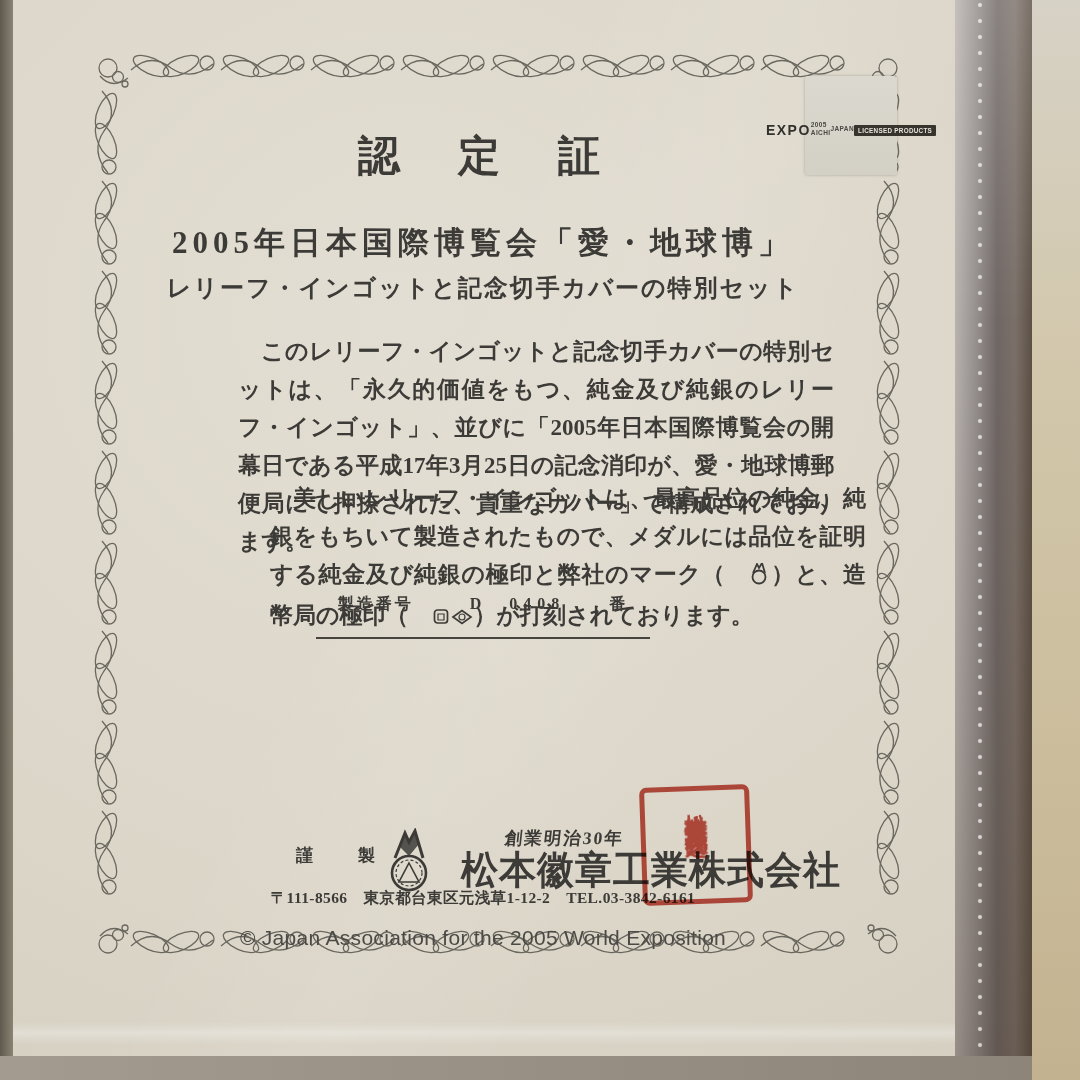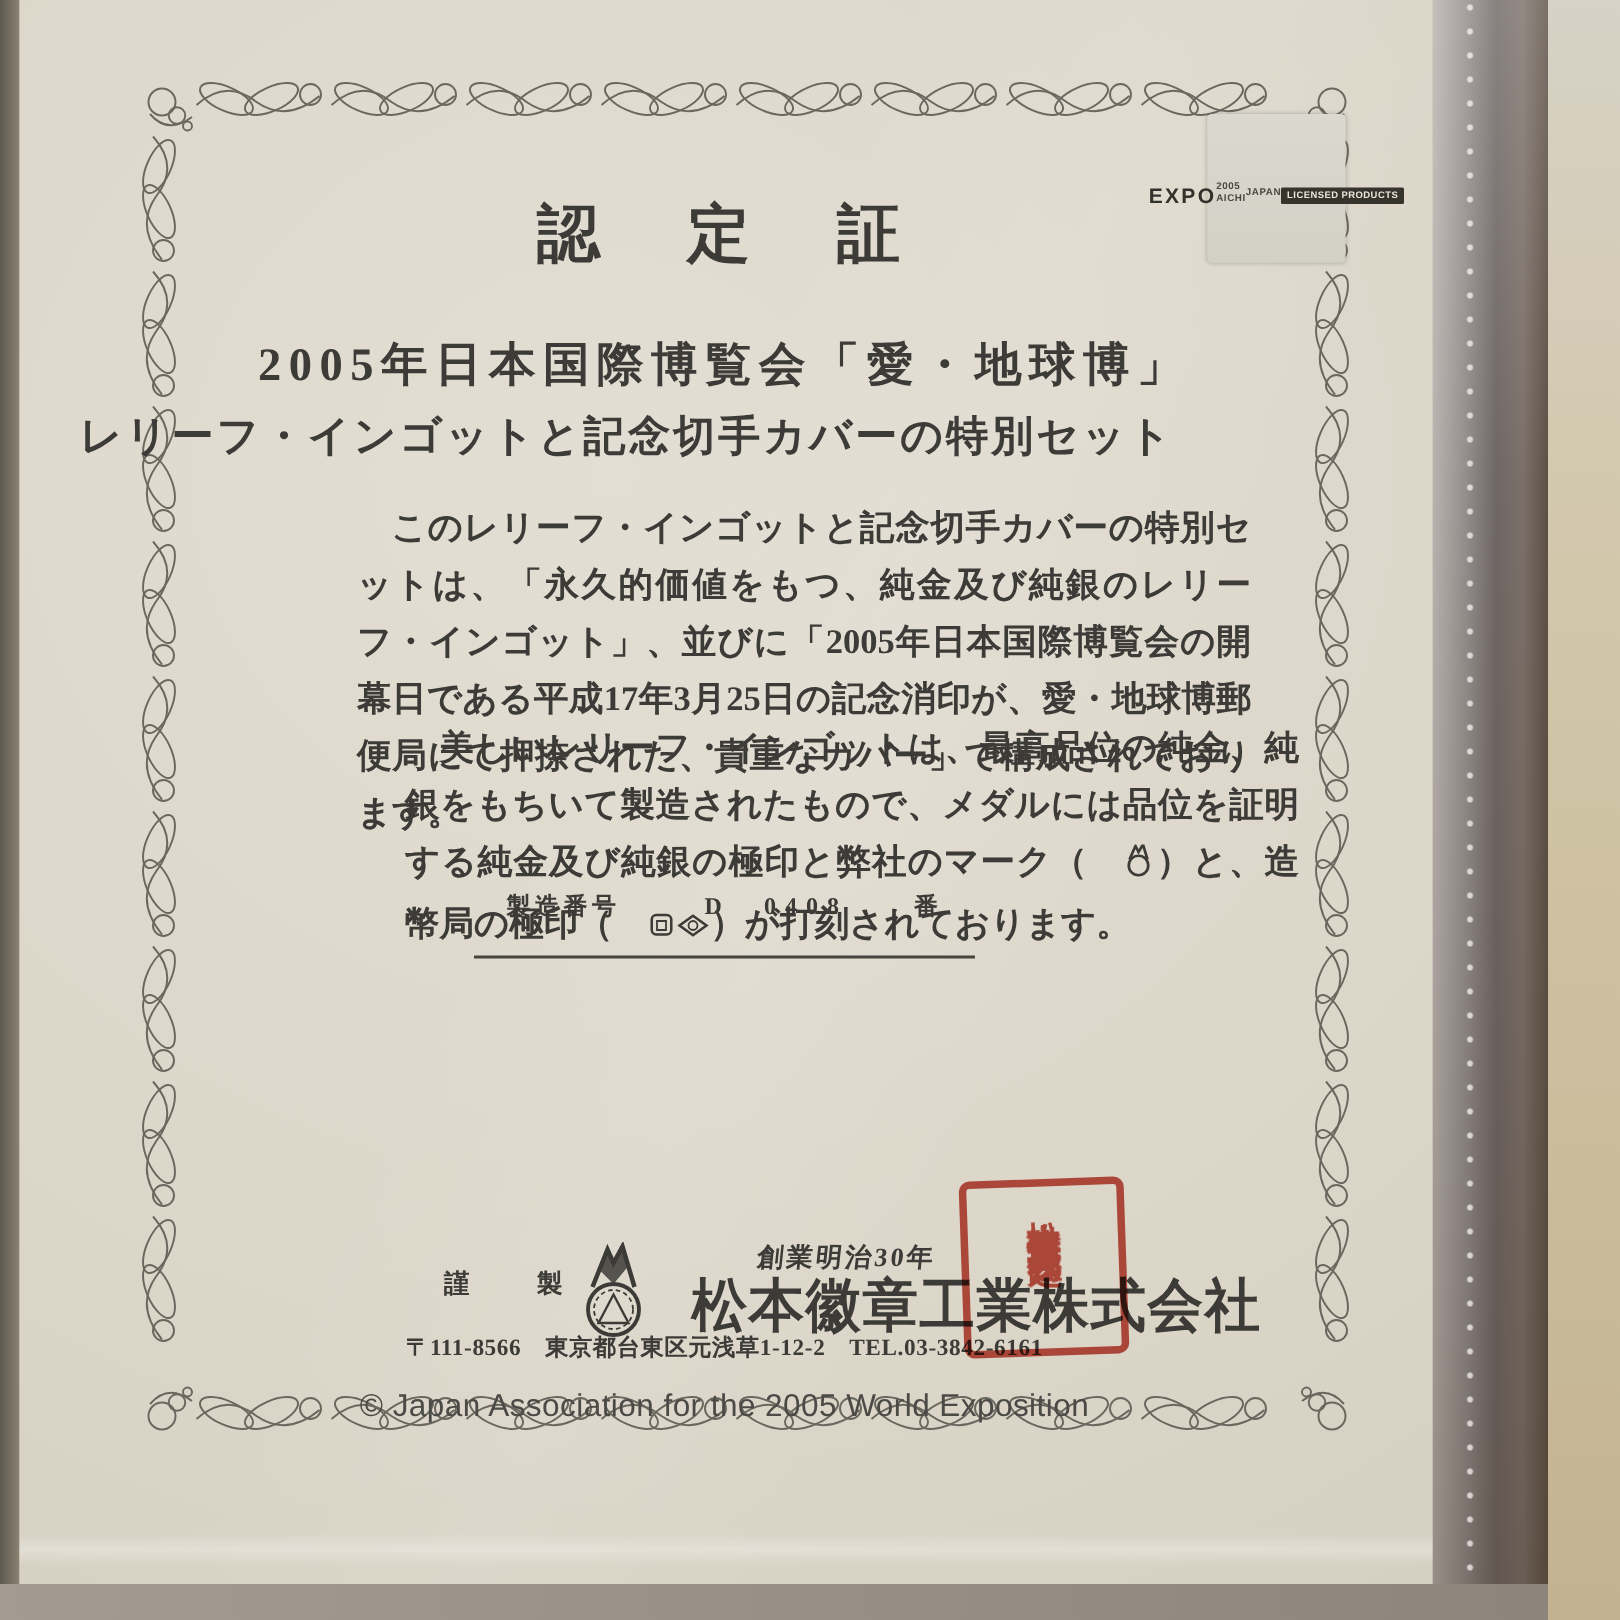--- a/index.html
+++ b/index.html
@@ -43,22 +43,22 @@
   .expo-word{font-family:"Liberation Sans",sans-serif;font-weight:800;font-size:14px;
         letter-spacing:1.5px;color:#33312c;line-height:14px;margin-top:2px;}
   .expo-sub{font-family:"Liberation Sans",sans-serif;font-weight:700;font-size:6.5px;
         color:#4a4842;line-height:8px;letter-spacing:.4px;}
   .expo-badge{font-family:"Liberation Sans",sans-serif;font-weight:700;font-size:6.3px;
         letter-spacing:.3px;color:#e9e6dd;background:#37342e;padding:2px 4px;border-radius:1px;
         margin-top:4px;white-space:nowrap;}
 
   .h1{position:absolute;left:0;top:222px;width:860px;text-align:center;
       font-size:31px;font-weight:700;letter-spacing:5px;}
-  .h2{position:absolute;left:0;top:272px;width:860px;
-      font-size:28px;font-weight:700;letter-spacing:2px;}
+  .h2{position:absolute;left:0;top:272px;width:860px;text-align:center;
+      font-size:24px;font-weight:700;letter-spacing:2px;}
 
   .para{position:absolute;left:185px;width:596px;font-size:23px;line-height:38px;
         text-align:justify;font-weight:600;text-indent:1em;}
   .p1{top:333px;}
   .p2{top:480px;text-indent:1em;margin-left:32px;}
   .inline-ico{display:inline-block;vertical-align:-3px;margin:0 1px;}
 
   .serial-wrap{position:absolute;left:0;top:594px;width:860px;text-align:center;}
   .serial{display:inline-block;border-bottom:2px solid #45443f;padding:0 22px 22px 22px;
           font-size:16px;font-weight:700;letter-spacing:3px;}

